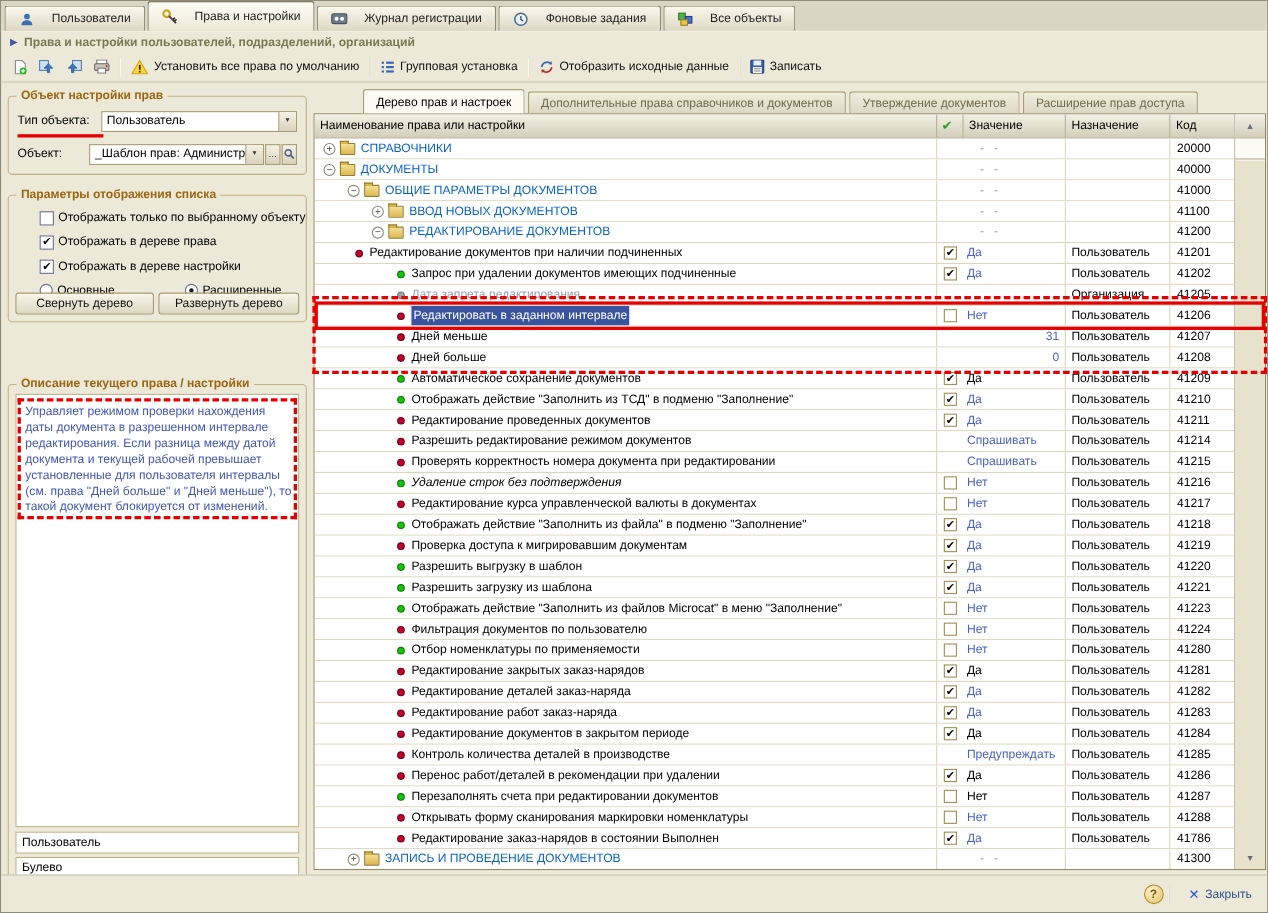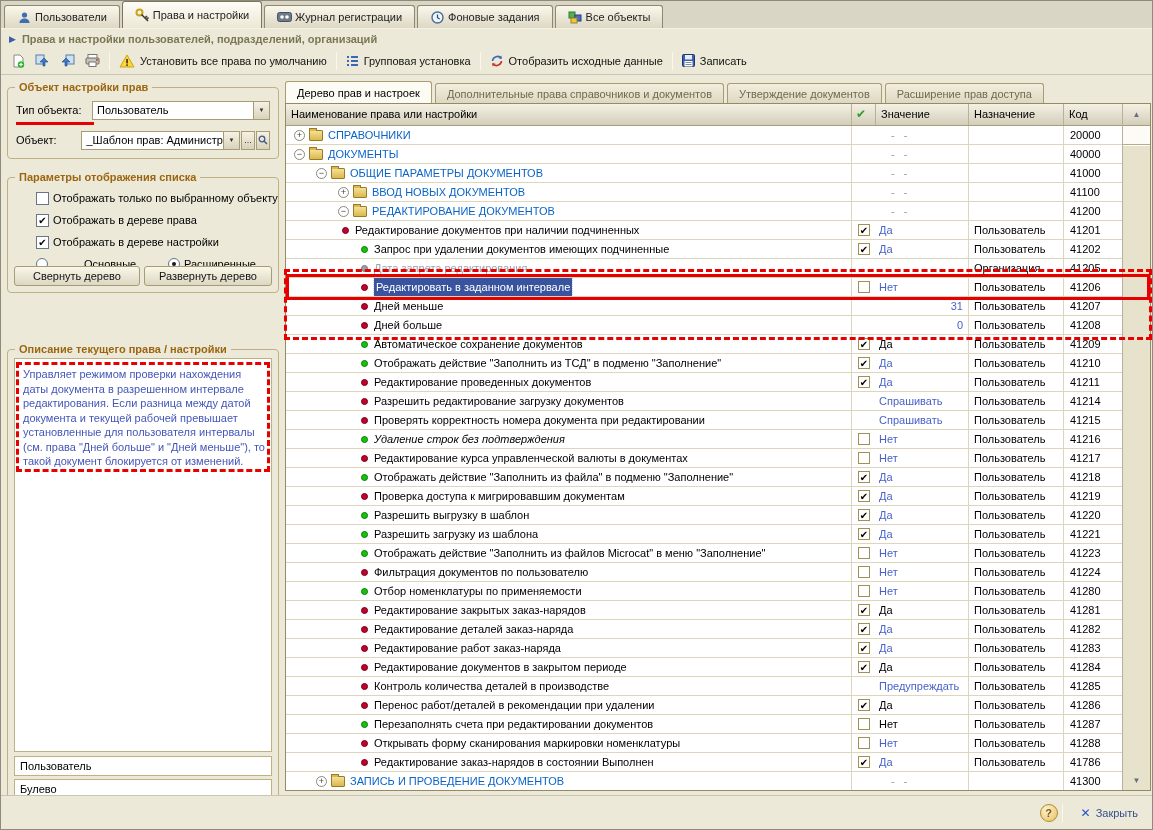--- a/index.html
+++ b/index.html
@@ -2,21 +2,21 @@
 <html><head>
 <meta charset="utf-8">
 <style>
   * { box-sizing: border-box; margin: 0; padding: 0; }
   html,body { width:1153px; height:830px; }
   body { font-family:"Liberation Sans","DejaVu Sans",sans-serif; font-size:11px; background:#fff; }
   .window { position:relative; width:1153px; height:830px; background:#ece9d8; border:1px solid #8f8b7a; overflow:hidden; }
 
   
   .tabstrip { position:absolute; left:0; top:0; right:0; height:28px; background:#dad6c6; display:flex; align-items:flex-end; padding-left:3px; border-bottom:1px solid #f5f2e4; }
-  .tab { height:23px; display:flex; align-items:center; gap:3px; padding:0 12px; margin-right:2px;
+  .tab { height:23px; display:flex; align-items:center; gap:15px; padding:0 12px; margin-right:2px;
          background:linear-gradient(#faf7ec,#ddd8c4); border:1px solid #8e8870; border-bottom:none;
          border-radius:3px 3px 0 0; color:#222; cursor:default; }
   .tab.active { height:27px; background:linear-gradient(#fefdf6,#ece8d6); border-color:#7c7660; position:relative; z-index:2; }
   .tabicon { width:15px; height:14px; display:inline-flex; align-items:center; justify-content:center; }
 
   
   .subtitle { position:absolute; left:0; top:29px; right:0; height:17px; display:flex; align-items:center; padding-left:8px; }
   .subtitle .arrow { color:#3c5ba8; font-size:9px; margin-right:6px; }
   .subtitle .text { color:#7b7752; font-weight:bold; }
 
@@ -51,21 +51,21 @@
   .desc-annot { position:absolute; left:1px; right:1px; top:3px; height:110px; border:3px dashed #e80000; pointer-events:none; }
   .desctext { position:absolute; left:8px; right:6px; top:8px; color:#4456b8; line-height:14.5px; }
   .dfield { position:absolute; left:6px; right:6px; height:20px; background:#fff; border:1px solid #c0b184; padding:3px 5px; color:#000; white-space:nowrap; overflow:hidden; }
   .df1 { top:406px; } .df2 { top:429px; }
 
   
   .right-panel { position:absolute; left:284px; top:80px; width:866px; height:712px; }
   .treetabs { position:absolute; left:0; top:0; right:0; height:22px; display:flex; align-items:flex-end; }
   .ttab { height:20px; display:flex; align-items:center; padding:0 11px; margin-right:3px; background:linear-gradient(#f2eedd,#ddd8c3);
           border:1px solid #a89c74; border-bottom:none; border-radius:3px 3px 0 0; color:#6f6a4e; white-space:nowrap; }
-  .ttab.active { height:22px; background:#fdfcf4; color:#000; position:relative; z-index:2; }
+  .ttab.active { height:22px; background:#fdfcf4; color:#000; position:relative; z-index:2;margin-left:45px; }
 
   .tablebox { position:absolute; left:0; top:22px; right:0; bottom:2px; border:1px solid #958a62; background:#fff; }
   .tinner { position:absolute; left:0; top:0; right:28px; bottom:0; overflow:hidden; }
   .thead { display:flex; height:22px; background:linear-gradient(#f4f1e4,#d3ceba); border-bottom:1px solid #a79d78; }
   .th { line-height:21px; padding-left:5px; border-right:1px solid #b8b098; color:#000; white-space:nowrap; overflow:hidden; }
   .th.name { flex:1; } .th.chk { width:24px; padding-left:4px; } .th.val { width:93px; } .th.asg { width:95px; } .th.code { width:58px; border-right:none; }
   .hdrcheck { color:#2f9e2f; font-size:12px; font-weight:bold; }
 
   .tr { display:flex; height:19px; border-bottom:1px solid #ddd6bd; background:#fff; }
   .td { line-height:18px; overflow:hidden; white-space:nowrap; }
@@ -288,21 +288,21 @@
         <span>Отображать только по  выбранному объекту</span>
       </div>
       <div class="cbrow" style="top:34px;">
         <span class="cbox">✔</span>
         <span>Отображать в дереве права</span>
       </div>
       <div class="cbrow" style="top:56px;">
         <span class="cbox">✔</span>
         <span>Отображать в дереве настройки</span>
       </div>
-      <div class="cbrow" style="top:78px; width:120px;gap:32px;">
+      <div class="cbrow" style="top:78px; width:120px;">
         <span class="rad"></span>
         <span>Основные</span>
       </div>
       <div class="cbrow" style="top:78px; left:140px;text-align:center;">
         <span class="rad on"></span>
         <span>Расширенные</span>
       </div>
       <div class="pbtn" style="left:6px; width:126px;">Свернуть дерево</div>
       <div class="pbtn" style="left:136px; right:6px;">Развернуть дерево</div>
     </div>
@@ -385,21 +385,21 @@
                 <span class="exp">−</span>
                 <span class="folder-ic"></span>
                 <span class="lbl">РЕДАКТИРОВАНИЕ ДОКУМЕНТОВ</span>
               </div>
               <div class="td chk"></div>
               <div class="td val dash">- -</div>
               <div class="td asg"></div>
               <div class="td code">41200</div>
             </div>
             <div class="tr">
-              <div class="td name" style="padding-left: 36px; margin-left: 19px;">
+              <div class="td name" style="padding-left: 36px;">
                 <span class="dot red"></span>
                 <span class="lbl">Редактирование документов при наличии подчиненных</span>
               </div>
               <div class="td chk">
                 <span class="cb">✔</span>
               </div>
               <div class="td val blue">Да</div>
               <div class="td asg">Пользователь</div>
               <div class="td code">41201</div>
             </div>
@@ -489,21 +489,21 @@
               <div class="td chk">
                 <span class="cb">✔</span>
               </div>
               <div class="td val blue">Да</div>
               <div class="td asg">Пользователь</div>
               <div class="td code">41211</div>
             </div>
             <div class="tr">
               <div class="td name" style="padding-left: 74px;">
                 <span class="dot red"></span>
-                <span class="lbl">Разрешить редактирование загрузку документов</span>
+                <span class="lbl">Разрешить редактирование режимом документов</span>
               </div>
               <div class="td chk"></div>
               <div class="td val blue">Спрашивать</div>
               <div class="td asg">Пользователь</div>
               <div class="td code">41214</div>
             </div>
             <div class="tr">
               <div class="td name" style="padding-left: 74px;">
                 <span class="dot red"></span>
                 <span class="lbl">Проверять корректность номера документа при редактировании</span>

